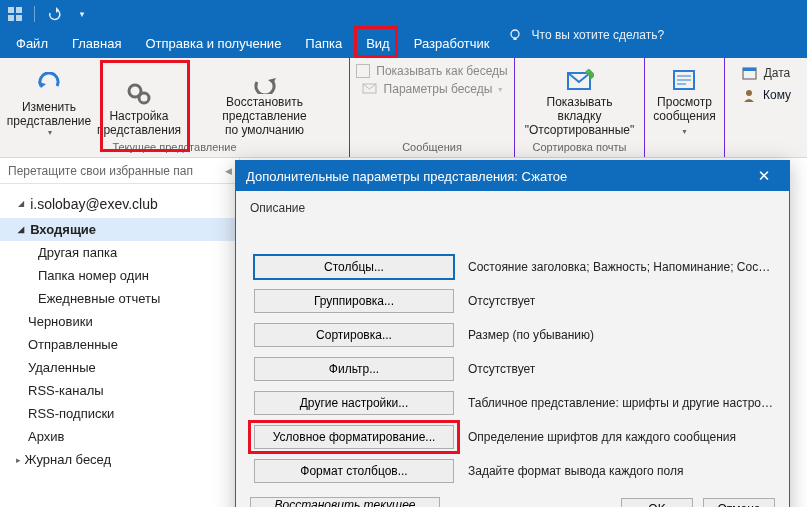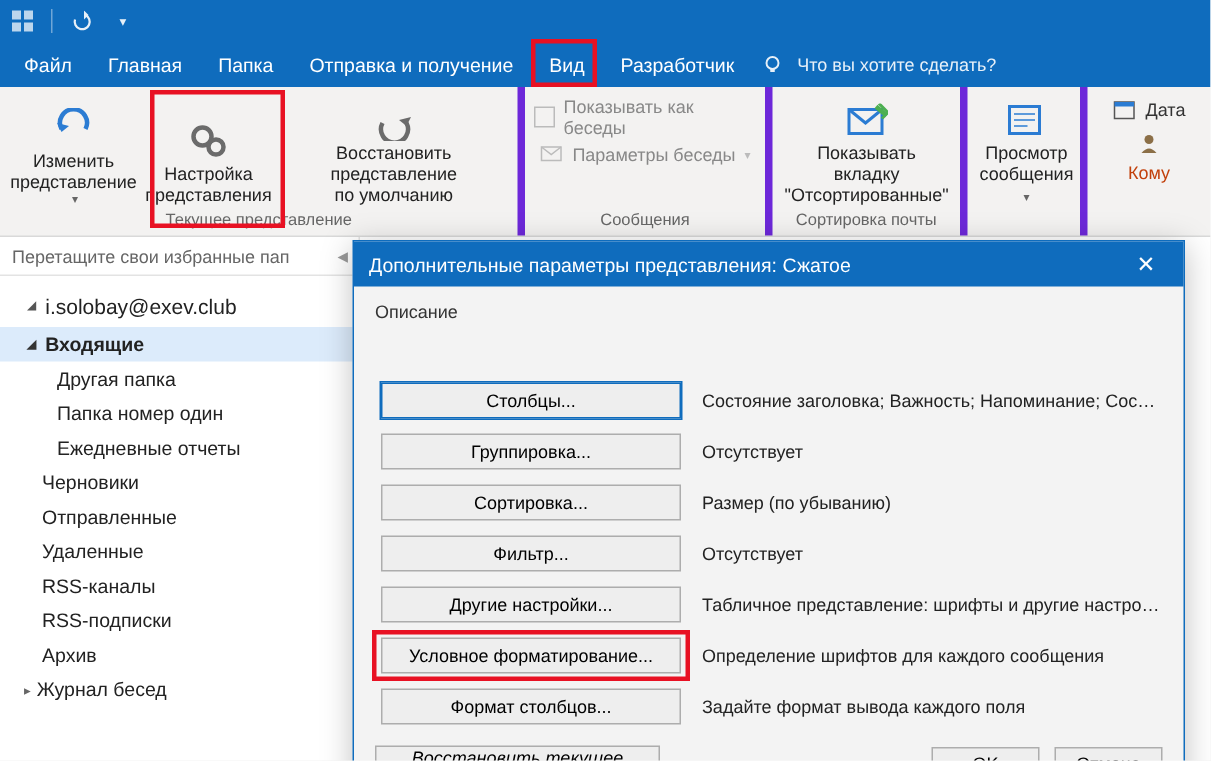--- a/index.html
+++ b/index.html
@@ -2,27 +2,27 @@
 <html><head>
 <meta charset="utf-8">
 <style>
   * { box-sizing: border-box; margin: 0; padding: 0; font-family: "Segoe UI", Arial, sans-serif; }
   body { width: 807px; height: 507px; background: #fff; overflow: hidden; font-size: 12px; color: #222; position: relative; }
 
   .titlebar { height: 28px; background: #0f6cbd; display: flex; align-items: center; padding: 0 6px; gap: 10px; color: #fff; }
   .tb-icon { width: 18px; height: 18px; display: flex; align-items: center; justify-content: center; opacity: .9; }
   .tb-sep { width: 1px; height: 16px; background: rgba(255,255,255,.4); }
 
-  .menubar { height: 30px; background: #0f6cbd; display: flex; align-items: center; padding: 0 4px; color: #fff; position: relative; }
+  .menubar { height: 30px; background: #0f6cbd; display: flex; align-items: flex-start; padding: 0 4px; color: #fff; position: relative; }
   .menu-item { padding: 0 12px; height: 30px; display: flex; align-items: center; cursor: pointer; font-size: 13px; }
   .tell-me { display: flex; align-items: center; gap: 10px; margin-left: 6px; opacity: .9; }
   .red-box { border: 3px solid #e81123; position: absolute; pointer-events: none; }
 
   .ribbon { height: 100px; background: #f3f2f1; border-bottom: 1px solid #d9d9d9; display: flex; position: relative; }
-  .rb-group { border-right: 5px solid #6d28d9; display: flex; flex-direction: column; height: 100%; }
+  .rb-group { border-right: 1px solid #6d28d9; display: flex; flex-direction: column; height: 100%; }
   .rb-body { flex: 1; display: flex; align-items: center; padding: 4px 8px 0; gap: 8px; }
   .rb-caption { font-size: 11px; color: #666; text-align: center; padding: 2px 0 4px; }
   .big-btn { display: flex; flex-direction: column; align-items: center; justify-content: flex-end; width: 82px; height: 74px; padding-top: 4px; cursor: pointer; text-align: center; line-height: 1.15; font-size: 12px; }
   .big-btn .ico { width: 28px; height: 28px; margin-bottom: 2px; display: flex; align-items: center; justify-content: center; }
   .big-btn .caret { font-size: 8px; color: #666; }
   .thin-col { display: flex; flex-direction: column; gap: 4px; padding: 6px; }
   .thin-item { display: flex; align-items: center; gap: 6px; color: #888; font-size: 12px; }
   .thin-item .box { width: 14px; height: 14px; border: 1px solid #bbb; }
 
   .workspace { display: flex; height: calc(100% - 158px); position: relative; }
@@ -80,22 +80,22 @@
         <path d="M10 3 A5 5 0 1 1 3 6" fill="none" stroke="#fff" stroke-width="1.5"></path>
         <path d="M9 0 L12 3 L9 6 Z" fill="#fff"></path>
       </svg>
   </span>
   <span class="tb-icon" style="font-size:9px;">▾</span>
 </div>
 
 <div class="menubar">
   <div class="menu-item">Файл</div>
   <div class="menu-item">Главная</div>
+  <div class="menu-item">Отправка и получение</div>
   <div class="menu-item">Папка</div>
-  <div class="menu-item">Отправка и получение</div>
   <div class="menu-item">Вид</div>
   <div class="menu-item">Разработчик</div>
   <div class="tell-me">
     <span>
       <svg width="14" height="14">
           <circle cx="7" cy="6" r="4" fill="none" stroke="#fff" stroke-width="1.3"></circle>
           <rect x="5.5" y="10" width="3" height="2" fill="#fff"></rect>
         </svg>
     </span>
     <span>Что вы хотите сделать?</span>
@@ -201,21 +201,21 @@
     <div class="rb-body thin-col" style="padding-top:8px;gap:8px;">
       <div class="thin-item" style="color:#333;">
         <span>
           <svg width="16" height="14">
               <rect x="1" y="2" width="13" height="11" fill="none" stroke="#555"></rect>
               <rect x="1" y="2" width="13" height="3" fill="#2b7cd3"></rect>
             </svg>
         </span>
         <span>Дата</span>
       </div>
-      <div class="thin-item" style="color:#c2410c;flex-direction:column;">
+      <div class="thin-item" style="color:#0f172a;">
         <span>
           <svg width="16" height="14">
               <circle cx="8" cy="5" r="3" fill="#8b6f47"></circle>
               <path d="M3 14 Q8 8 13 14 Z" fill="#8b6f47"></path>
             </svg>
         </span>
         <span>Кому</span>
       </div>
     </div>
     <div class="rb-caption">&nbsp;</div>

